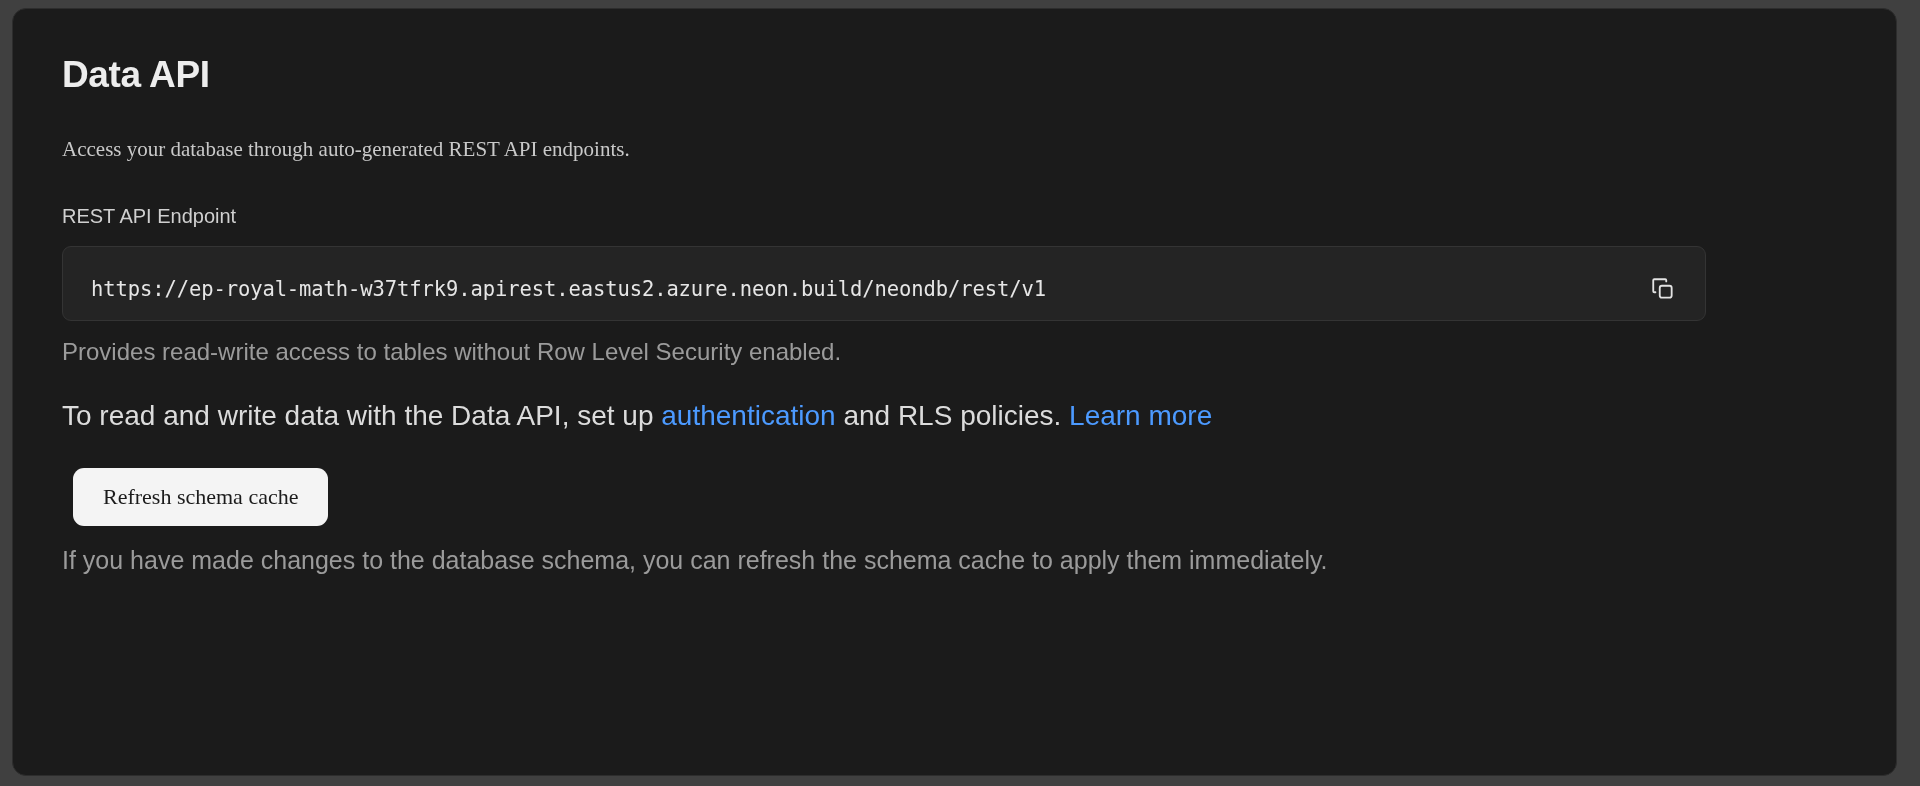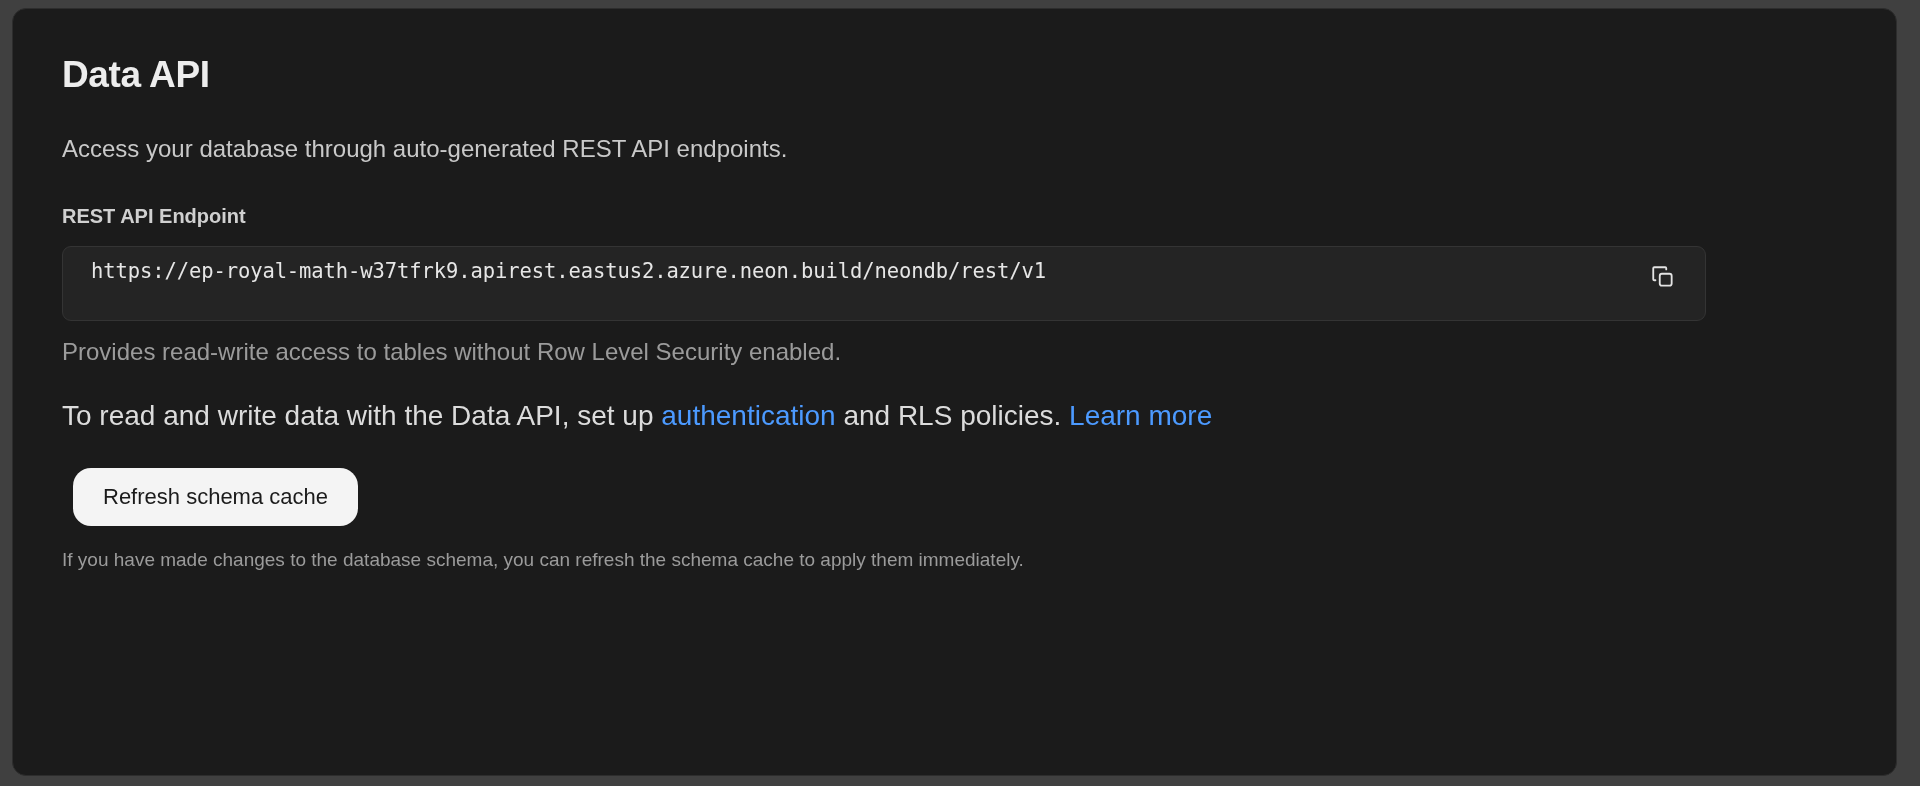--- a/index.html
+++ b/index.html
@@ -47,46 +47,47 @@
     font-size: 37px;
     line-height: 44px;
     font-weight: 700;
     color: #ededed;
     letter-spacing: -0.4px;
   }
 
   
   .subtitle {
     margin: 38px 0 0 0;
-    font-size: 24px;
+    font-size: 21px;
     line-height: 28px;
     font-weight: 400;
     color: #c9c9c9;
+    font-family: Liberation Serif, serif;
   }
 
   
   .field-label {
     margin: 40px 0 0 0;
     font-size: 20px;
     line-height: 26px;
-    font-weight: 700;
+    font-weight: 400;
     color: #d0d0d0;
   }
 
   
   .endpoint-row {
     margin-top: 17px;
     width: 1644px;
     height: 75px;
     box-sizing: border-box;
     background: #242424;
     border: 1px solid #343434;
     border-radius: 9px;
     display: flex;
-    align-items: flex-start;
+    align-items: center;
     padding: 10px 22px 0 28px;
   }
 
   .endpoint-value {
     flex: 1 1 auto;
     font-family: "DejaVu Sans Mono", "Liberation Mono", monospace;
     font-size: 20.5px;
     line-height: 28px;
     color: #e6e6e6;
     white-space: nowrap;
@@ -136,33 +137,33 @@
   
   .refresh-btn {
     display: inline-block;
     margin-top: 38px;
     margin-left: 11px;
     height: 58px;
     padding: 0 30px;
     background: #f4f4f4;
     color: #1b1b1b;
     border: none;
-    border-radius: 18px;
-    font-family: Liberation Sans, sans-serif;
+    border-radius: 11px;
+    font-family: Liberation Serif, serif;
     font-size: 22px;
     font-weight: 400;
     line-height: 58px;
     cursor: pointer;
     text-align: center;
   }
 
   
   .footnote {
     margin: 21px 0 0 0;
-    font-size: 19px;
+    font-size: 25px;
     line-height: 26px;
     color: #9b9b9b;
   }
 </style>
 </head>
 <body>
 
 <div class="page">
   <section class="card">
     <div class="card-inner">

